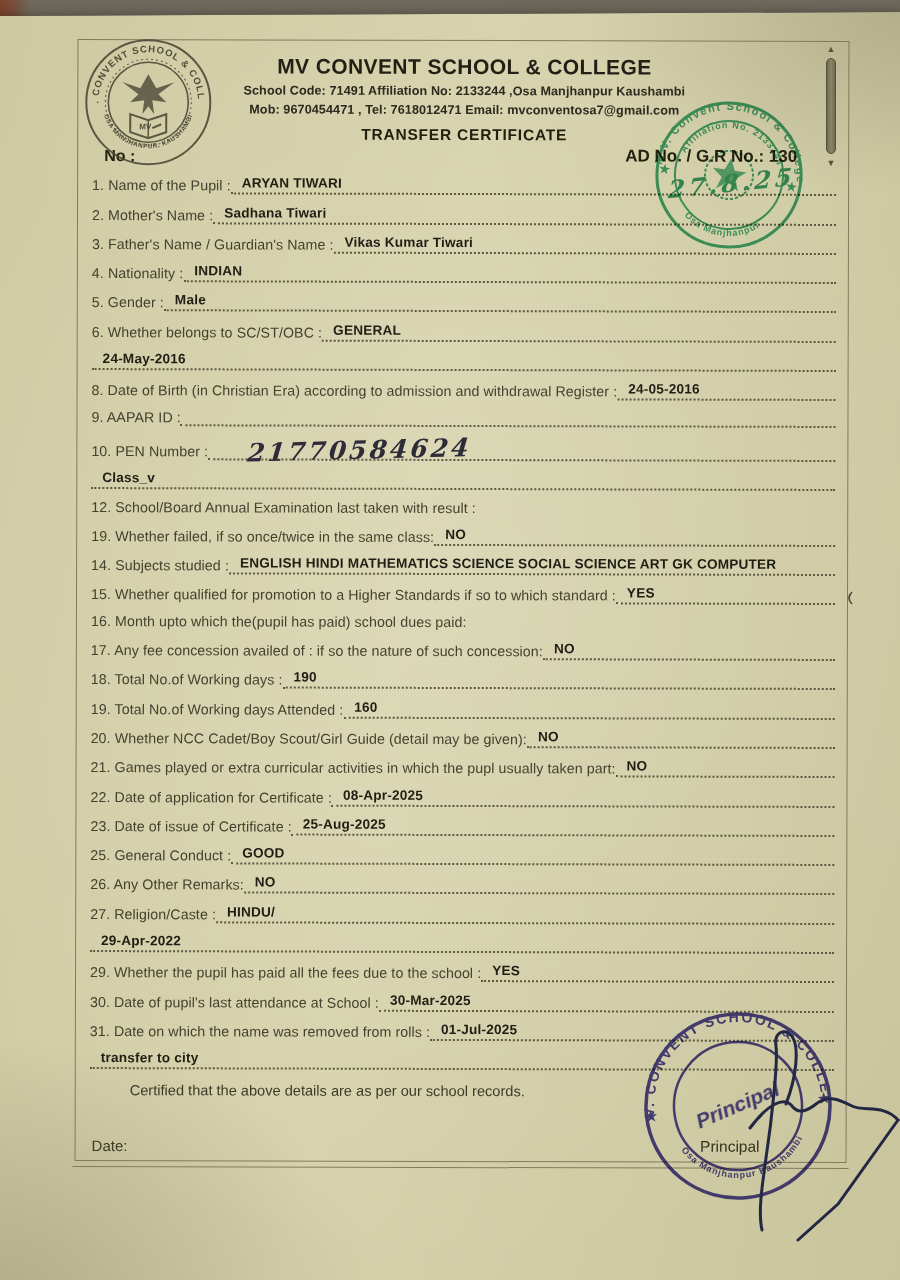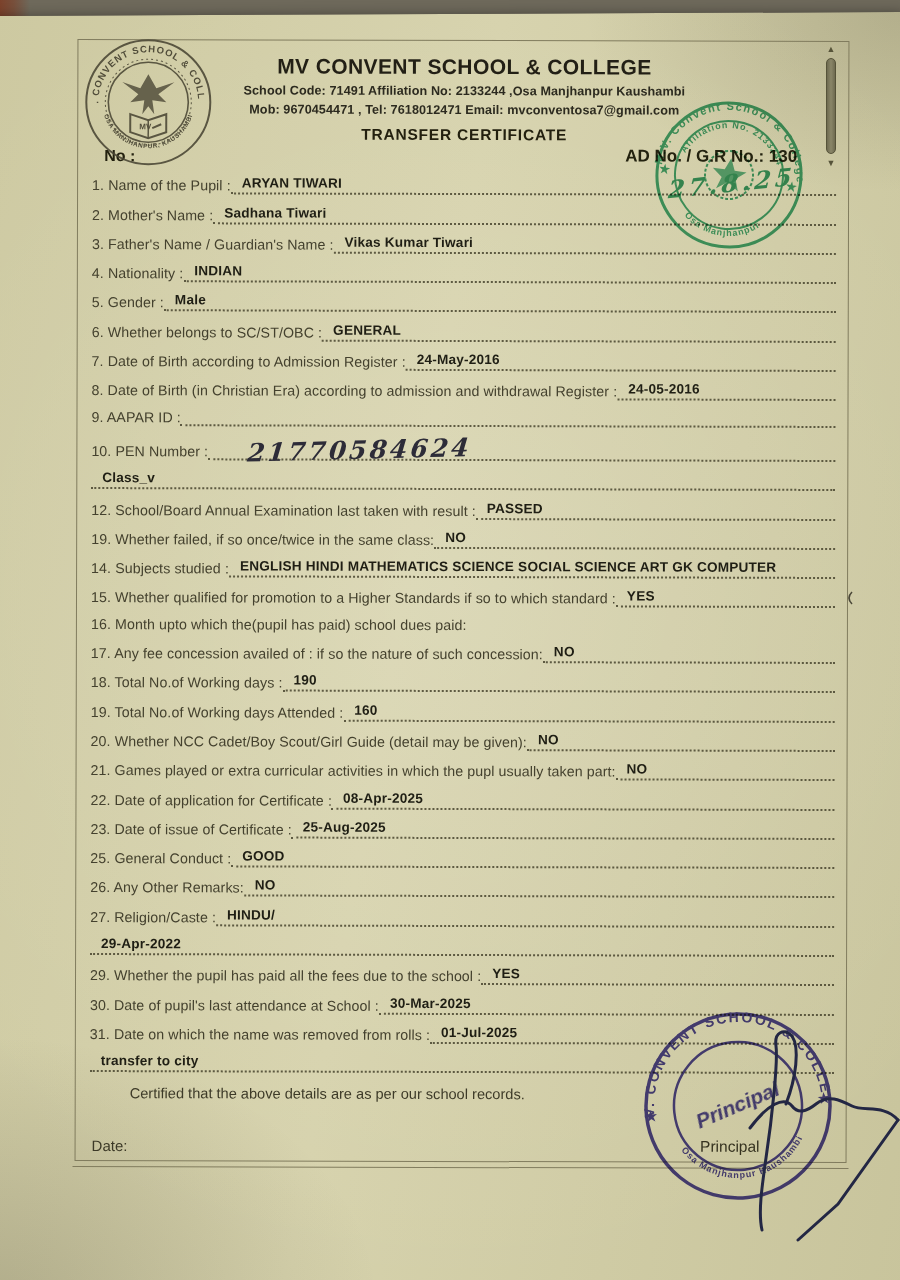--- a/index.html
+++ b/index.html
@@ -141,41 +141,39 @@
       </div>
       <div class="row">
         <span class="lbl">5. Gender :</span>
         <span class="vline">Male</span>
       </div>
       <div class="row">
         <span class="lbl">6. Whether belongs to SC/ST/OBC :</span>
         <span class="vline">GENERAL</span>
       </div>
       <div class="row">
-        <span class="lbl">7. Date of Birth according to Admission Register :</span>
         <span class="vline">24-May-2016</span>
       </div>
       <div class="row">
         <span class="lbl">8. Date of Birth (in Christian Era) according to admission and withdrawal Register :</span>
         <span class="vline">24-05-2016</span>
       </div>
       <div class="row">
         <span class="lbl">9. AAPAR ID :</span>
         <span class="vline"></span>
       </div>
       <div class="row">
         <span class="lbl">10. PEN Number :</span>
         <span class="vline"><span class="hand">21770584624</span></span>
       </div>
       <div class="row">
         <span class="vline">Class_v</span>
       </div>
       <div class="row">
         <span class="lbl">12. School/Board Annual Examination last taken with result :</span>
-        <span class="vline">PASSED</span>
       </div>
       <div class="row">
         <span class="lbl">19. Whether failed, if so once/twice in the same class:</span>
         <span class="vline">NO</span>
       </div>
       <div class="row">
         <span class="lbl">14. Subjects studied :</span>
         <span class="vline">ENGLISH HINDI MATHEMATICS SCIENCE SOCIAL SCIENCE ART GK COMPUTER</span>
       </div>
       <div class="row">

